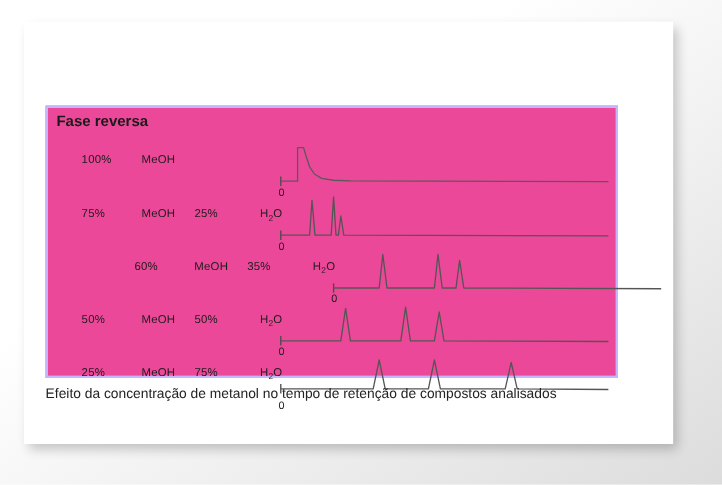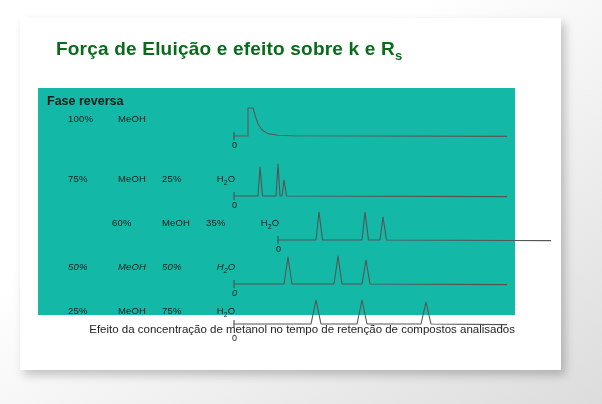--- a/index.html
+++ b/index.html
@@ -36,22 +36,22 @@
   }
   #slide-title .sub {
     font-size: 13px;
     vertical-align: sub;
     font-weight: bold;
   }
   #figure-box {
     position: absolute;
     left: 18px; top: 70px;
     width: 477px; height: 227px;
-    border: 2px solid #14b8a6;
-    background: #14b8a6;
+    border: 2px solid #c4b5fd;
+    background: #ec4899;
     box-sizing: border-box;
   }
   #figure-label {
     position: absolute;
     left: 7px; top: 4px;
     font-size: 12.5px;
     font-weight: bold;
     color: #1a1a1a;
   }
   .chrom-row {
@@ -86,40 +86,39 @@
     left: 10px;
     bottom: -2px;
     font-size: 9px;
     color: #1c1c1c;
     font-family: "Liberation Sans", sans-serif;
   }
   #figure-caption {
     position: absolute;
     left: 18px; top: 303px;
     width: 477px;
-    text-align: right;
+    text-align: left;
     font-size: 11.5px;
     line-height: 1.42;
     color: #232323;
   }
 </style>
 </head>
 <body>
 
 <div id="page-bg"></div>
 
 <div id="slide-card">
 
-  <div id="slide-title"><span>Força de Eluição e efeito sobre k e R</span><span class="sub">s</span></div>
 
   <div id="figure-box">
 
     <div id="figure-label">Fase reversa</div>
 
-    <div class="chrom-row" style="top:12px;">
+    <div class="chrom-row" style="top:27px;">
       <div class="row-legend">
         <span class="leg-pct col-a-pct">100%</span>
         <span class="leg-name col-a-name">MeOH</span>
       </div>
       <div class="trace-holder">
         <svg width="277" height="44" viewBox="0 0 277 44" aria-hidden="true">
           <path d="M2,30 L2,38" stroke="#4a4a4a" stroke-width="1.1" fill="none"></path>
           <path d="M2,34 L16,34 L16,6 L21,6 L23,13 L26,22 L30,28 L36,31.6 L46,33.2 L60,33.8 L275,34.4" stroke="#5a5a5a" stroke-width="1.1" fill="none" stroke-linejoin="round"></path>
         </svg>
         <span class="zero-label" style="left:0px; bottom:-4px;">0</span>
@@ -151,21 +150,21 @@
       </div>
       <div class="trace-holder">
         <svg width="277" height="44" viewBox="0 0 277 44" aria-hidden="true">
           <path d="M2,30 L2,38" stroke="#4a4a4a" stroke-width="1.1" fill="none"></path>
           <path d="M2,34 L40,34 L43,6 L46.5,34 L86,34 L89,6 L92.5,34 L104,34 L107,11 L110.5,34 L275,34.6" stroke="#555" stroke-width="1.1" fill="none" stroke-linejoin="round"></path>
         </svg>
         <span class="zero-label" style="left:0px; bottom:-4px;">0</span>
       </div>
     </div>
 
-    <div class="chrom-row" style="top:160px;font-style:italic;">
+    <div class="chrom-row" style="top:160px;">
       <div class="row-legend">
         <span class="leg-pct col-a-pct">50%</span>
         <span class="leg-name col-a-name">MeOH</span>
         <span class="leg-pct col-b-pct">50%</span>
         <span class="leg-name col-b-name">H<sub>2</sub>O</span>
       </div>
       <div class="trace-holder">
         <svg width="277" height="44" viewBox="0 0 277 44" aria-hidden="true">
           <path d="M2,30 L2,38" stroke="#4a4a4a" stroke-width="1.1" fill="none"></path>
           <path d="M2,34 L52,34 L56,7 L60,34 L102,34 L106,6 L110,34 L130,34 L134,10 L138,34 L275,34.6" stroke="#555" stroke-width="1.1" fill="none" stroke-linejoin="round"></path>

